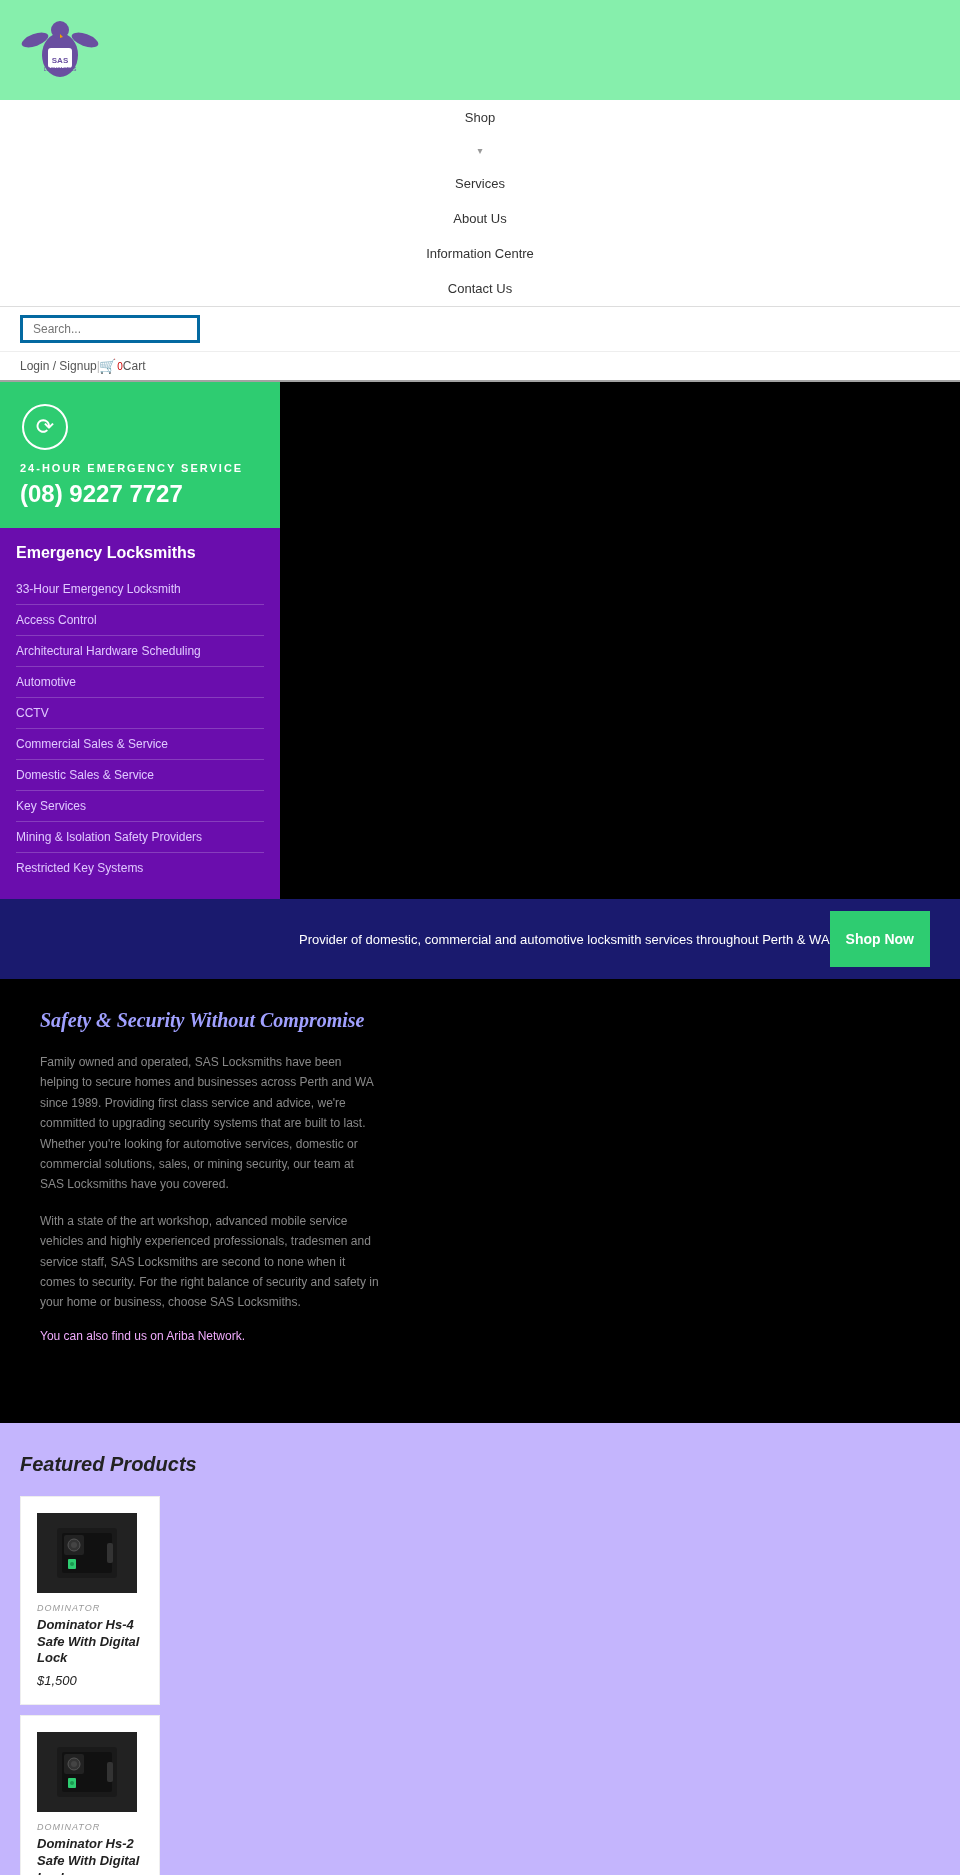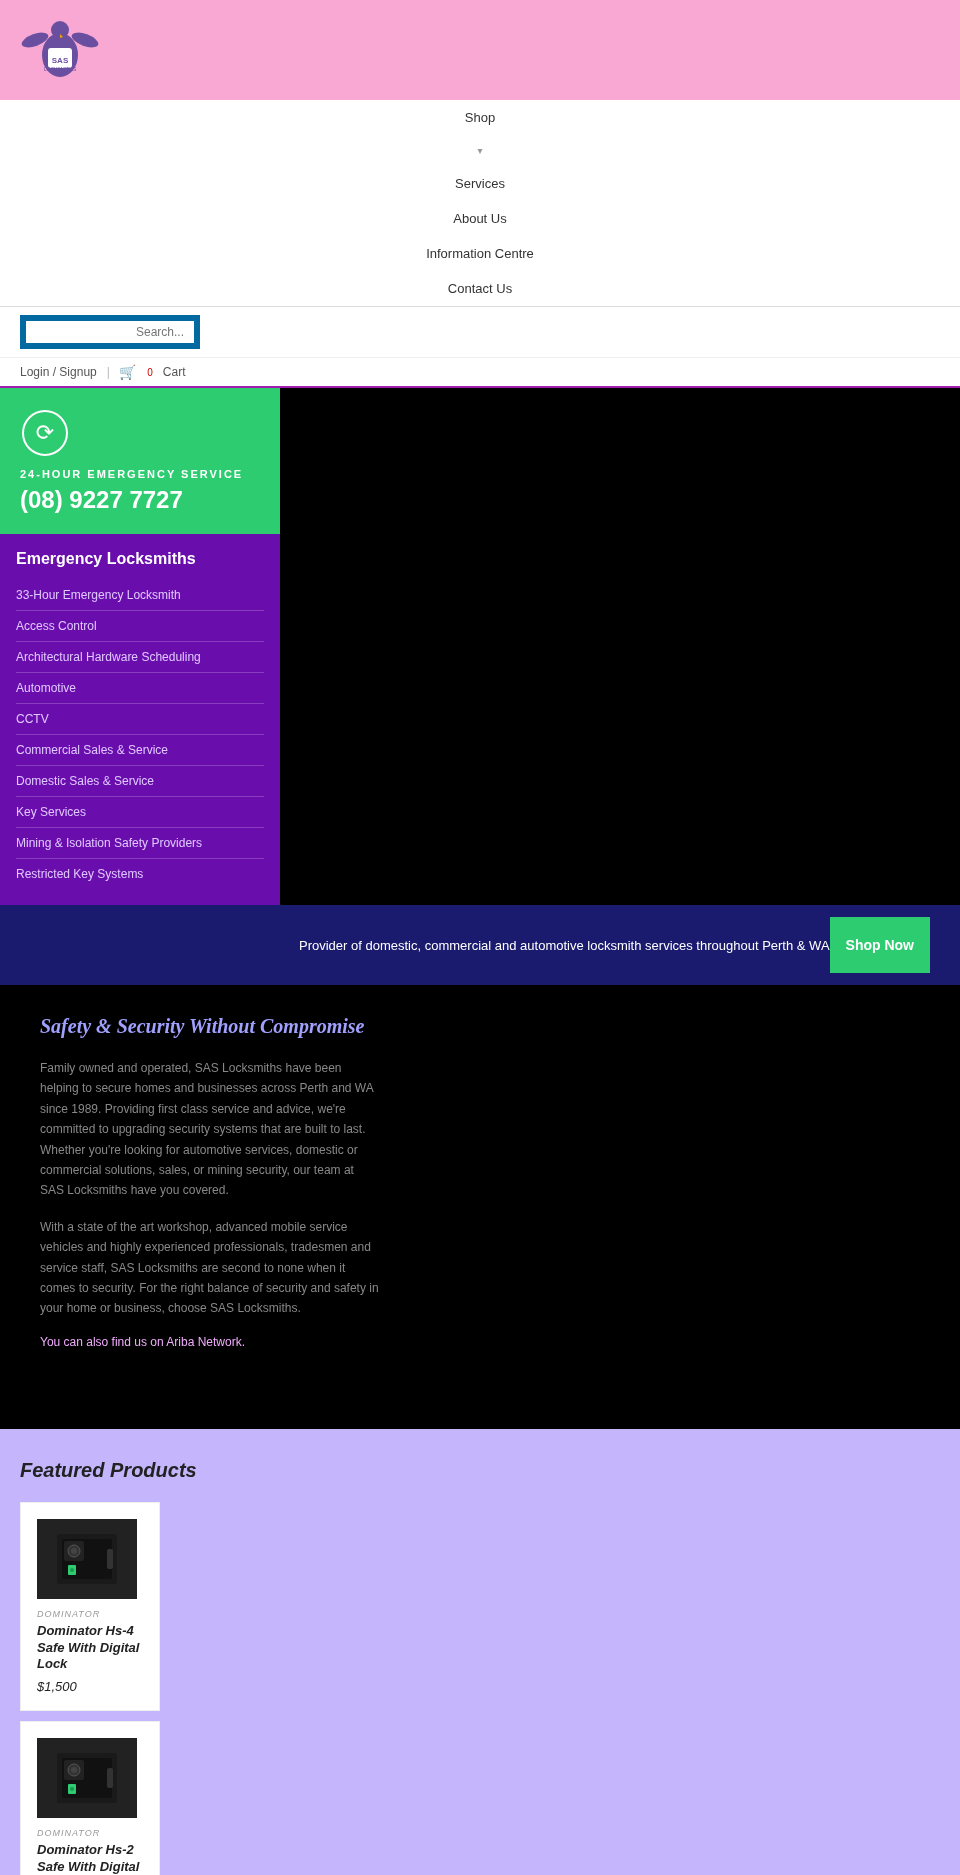--- a/index.html
+++ b/index.html
@@ -1,20 +1,20 @@
 <!DOCTYPE html>
 <html><head>
   <meta charset="utf-8">
   <style>
     * { margin: 0; padding: 0; box-sizing: border-box; }
     body { font-family: Arial, sans-serif; background: #fff; width: 960px; }
 
     
     .top-bar {
-      background: #f9a8d4;
+      background: #86efac;
       height: 100px;
       display: flex;
       align-items: center;
       padding: 4px 20px;
     }
     .logo-area {
       display: flex;
       align-items: center;
     }
 
@@ -33,36 +33,34 @@
       cursor: pointer;
       text-decoration: none;
     }
 
     .search-bar {
       background: #fff;
       padding: 8px 20px;
       border-bottom: 1px solid #eee;
     }
     .search-input {
-      border: 6px solid #0369a1;
+      border: 3px solid #0369a1;
       padding: 4px 10px;
       font-size: 12px;
       width: 180px;
       color: #999;
-      text-align: right;
     }
 
     .account-bar {
       padding: 6px 20px;
       display: flex;
       align-items: center;
-      gap: 10px;
       font-size: 12px;
       color: #555;
-      border-bottom: 2px solid #a21caf;
+      border-bottom: 2px solid #a3a3a3;
     }
     .cart-icon { color: #c00; font-size: 14px; }
 
     
     .hero-section {
       display: flex;
       background: #000;
       min-height: 430px;
     }
 

